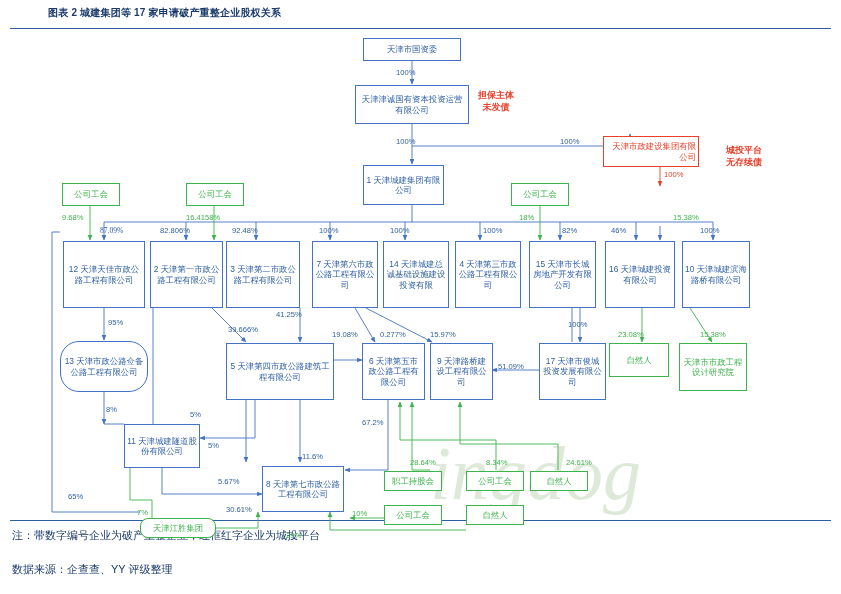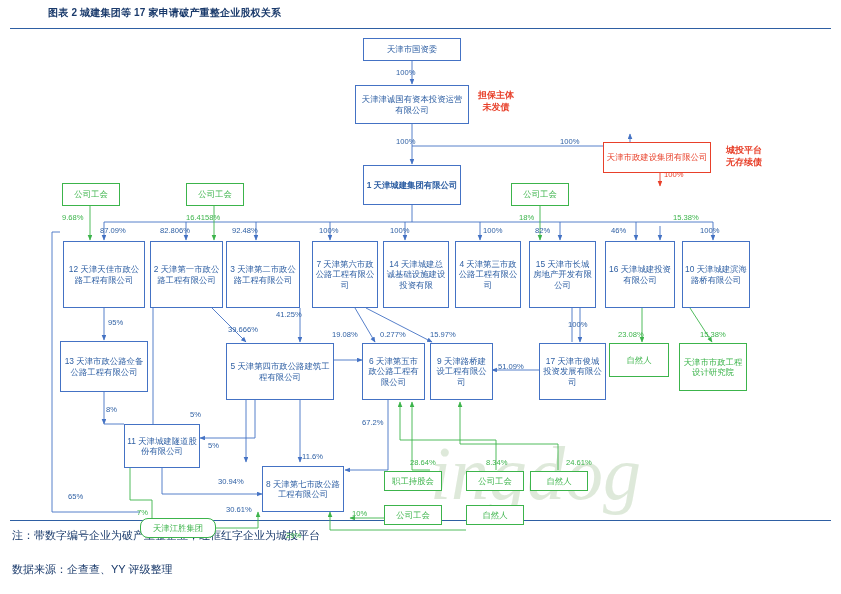--- a/index.html
+++ b/index.html
@@ -224,40 +224,40 @@
       <path d="M386,518 L350,518" marker-end="url(#ag)"></path>
 
       <path d="M466,530 L330,530 L330,512" marker-end="url(#ag)"></path>
     </g>
   </svg>
 
   <div class="node" style="left:363px; top:38px; width:98px; height:23px;">天津市国资委</div>
 
   <div class="node" style="left:355px; top:85px; width:114px; height:39px;">天津津诚国有资本投资运营有限公司</div>
 
-  <div class="node" style="left:363px; top:165px; width:98px; height:40px;font-weight:bold;">1 天津城建集团有限公司</div>
-
-  <div class="node red" style="left:603px; top:142px; width:108px; height:31px;">天津市政建设集团有限公司</div>
+  <div class="node" style="left:363px; top:165px; width:81px; height:40px;">1 天津城建集团有限公司</div>
+
+  <div class="node red" style="left:603px; top:136px; width:96px; height:31px;text-align:right;">天津市政建设集团有限公司</div>
 
 
   <div class="node green" style="left:62px; top:183px; width:58px; height:23px;">公司工会</div>
   <div class="node green" style="left:186px; top:183px; width:58px; height:23px;">公司工会</div>
   <div class="node green" style="left:511px; top:183px; width:58px; height:23px;">公司工会</div>
 
   <div class="node" style="left:63px; top:241px; width:82px; height:67px;">12 天津天佳市政公路工程有限公司</div>
   <div class="node" style="left:150px; top:241px; width:73px; height:67px;">2 天津第一市政公路工程有限公司</div>
   <div class="node" style="left:226px; top:241px; width:74px; height:67px;">3 天津第二市政公路工程有限公司</div>
   <div class="node" style="left:312px; top:241px; width:66px; height:67px;">7 天津第六市政公路工程有限公司</div>
   <div class="node" style="left:383px; top:241px; width:66px; height:67px;">14 天津城建总诚基础设施建设投资有限</div>
   <div class="node" style="left:455px; top:241px; width:66px; height:67px;">4 天津第三市政公路工程有限公司</div>
   <div class="node" style="left:529px; top:241px; width:67px; height:67px;">15 天津市长城房地产开发有限公司</div>
   <div class="node" style="left:605px; top:241px; width:70px; height:67px;">16 天津城建投资有限公司</div>
   <div class="node" style="left:682px; top:241px; width:68px; height:67px;">10 天津城建滨海路桥有限公司</div>
 
-  <div class="node" style="left:60px; top:341px; width:88px; height:51px;">13 天津市政公路佥备公路工程有限公司</div>
+  <div class="node" style="left:60px; top:341px; width:88px; height:51px;border-radius:19px;">13 天津市政公路佥备公路工程有限公司</div>
   <div class="node" style="left:226px; top:343px; width:108px; height:57px;">5 天津第四市政公路建筑工程有限公司</div>
   <div class="node" style="left:362px; top:343px; width:63px; height:57px;">6 天津第五市政公路工程有限公司</div>
   <div class="node" style="left:430px; top:343px; width:63px; height:57px;">9 天津路桥建设工程有限公司</div>
   <div class="node" style="left:539px; top:343px; width:67px; height:57px;">17 天津市俊城投资发展有限公司</div>
   <div class="node green" style="left:609px; top:343px; width:60px; height:34px;">自然人</div>
   <div class="node green" style="left:679px; top:343px; width:68px; height:48px;">天津市市政工程设计研究院</div>
 
   <div class="node" style="left:124px; top:424px; width:76px; height:44px;">11 天津城建隧道股份有限公司</div>
   <div class="node" style="left:262px; top:466px; width:82px; height:46px;">8 天津第七市政公路工程有限公司</div>
 
@@ -276,49 +276,49 @@
     <div>城投平台</div>
     <div>无存续债</div>
   </div>
 
   <div class="lbl" style="left:396px; top:68px;">100%</div>
   <div class="lbl" style="left:396px; top:137px;">100%</div>
   <div class="lbl" style="left:560px; top:137px;">100%</div>
   <div class="lbl red" style="left:664px; top:170px;">100%</div>
 
   <div class="lbl green" style="left:62px; top:213px;">9.68%</div>
-  <div class="lbl" style="left:100px; top:226px;">87.09%</div>
+  <div class="lbl" style="left:100px; top:226px;font-family:Liberation Serif, serif;">87.09%</div>
   <div class="lbl" style="left:160px; top:226px;">82.806%</div>
   <div class="lbl green" style="left:186px; top:213px;">16.4158%</div>
   <div class="lbl" style="left:232px; top:226px;">92.48%</div>
   <div class="lbl" style="left:319px; top:226px;">100%</div>
   <div class="lbl" style="left:390px; top:226px;">100%</div>
   <div class="lbl" style="left:483px; top:226px;">100%</div>
   <div class="lbl green" style="left:519px; top:213px;">18%</div>
-  <div class="lbl" style="left:535px; top:226px;">82%</div>
+  <div class="lbl" style="left:562px; top:226px;">82%</div>
   <div class="lbl" style="left:611px; top:226px;">46%</div>
   <div class="lbl green" style="left:673px; top:213px;">15.38%</div>
   <div class="lbl" style="left:700px; top:226px;">100%</div>
 
   <div class="lbl" style="left:108px; top:318px;">95%</div>
   <div class="lbl" style="left:276px; top:310px;">41.25%</div>
   <div class="lbl" style="left:228px; top:325px;">39.666%</div>
   <div class="lbl" style="left:332px; top:330px;">19.08%</div>
   <div class="lbl" style="left:380px; top:330px;">0.277%</div>
   <div class="lbl" style="left:430px; top:330px;">15.97%</div>
   <div class="lbl" style="left:568px; top:320px;">100%</div>
   <div class="lbl" style="left:498px; top:362px;">51.09%</div>
   <div class="lbl green" style="left:618px; top:330px;">23.08%</div>
   <div class="lbl green" style="left:700px; top:330px;">15.38%</div>
 
   <div class="lbl" style="left:106px; top:405px;">8%</div>
   <div class="lbl" style="left:190px; top:410px;">5%</div>
   <div class="lbl" style="left:208px; top:441px;">5%</div>
   <div class="lbl" style="left:302px; top:452px;">11.6%</div>
-  <div class="lbl" style="left:218px; top:477px;">30.94%</div>
+  <div class="lbl" style="left:218px; top:477px;">5.67%</div>
   <div class="lbl" style="left:68px; top:492px;">65%</div>
   <div class="lbl" style="left:362px; top:418px;">67.2%</div>
   <div class="lbl green" style="left:137px; top:508px;">7%</div>
   <div class="lbl" style="left:226px; top:505px;">30.61%</div>
   <div class="lbl green" style="left:352px; top:509px;">10%</div>
   <div class="lbl green" style="left:286px; top:531px;">29%</div>
   <div class="lbl green" style="left:410px; top:458px;">28.64%</div>
   <div class="lbl green" style="left:486px; top:458px;">8.34%</div>
   <div class="lbl green" style="left:566px; top:458px;">24.61%</div>
 

